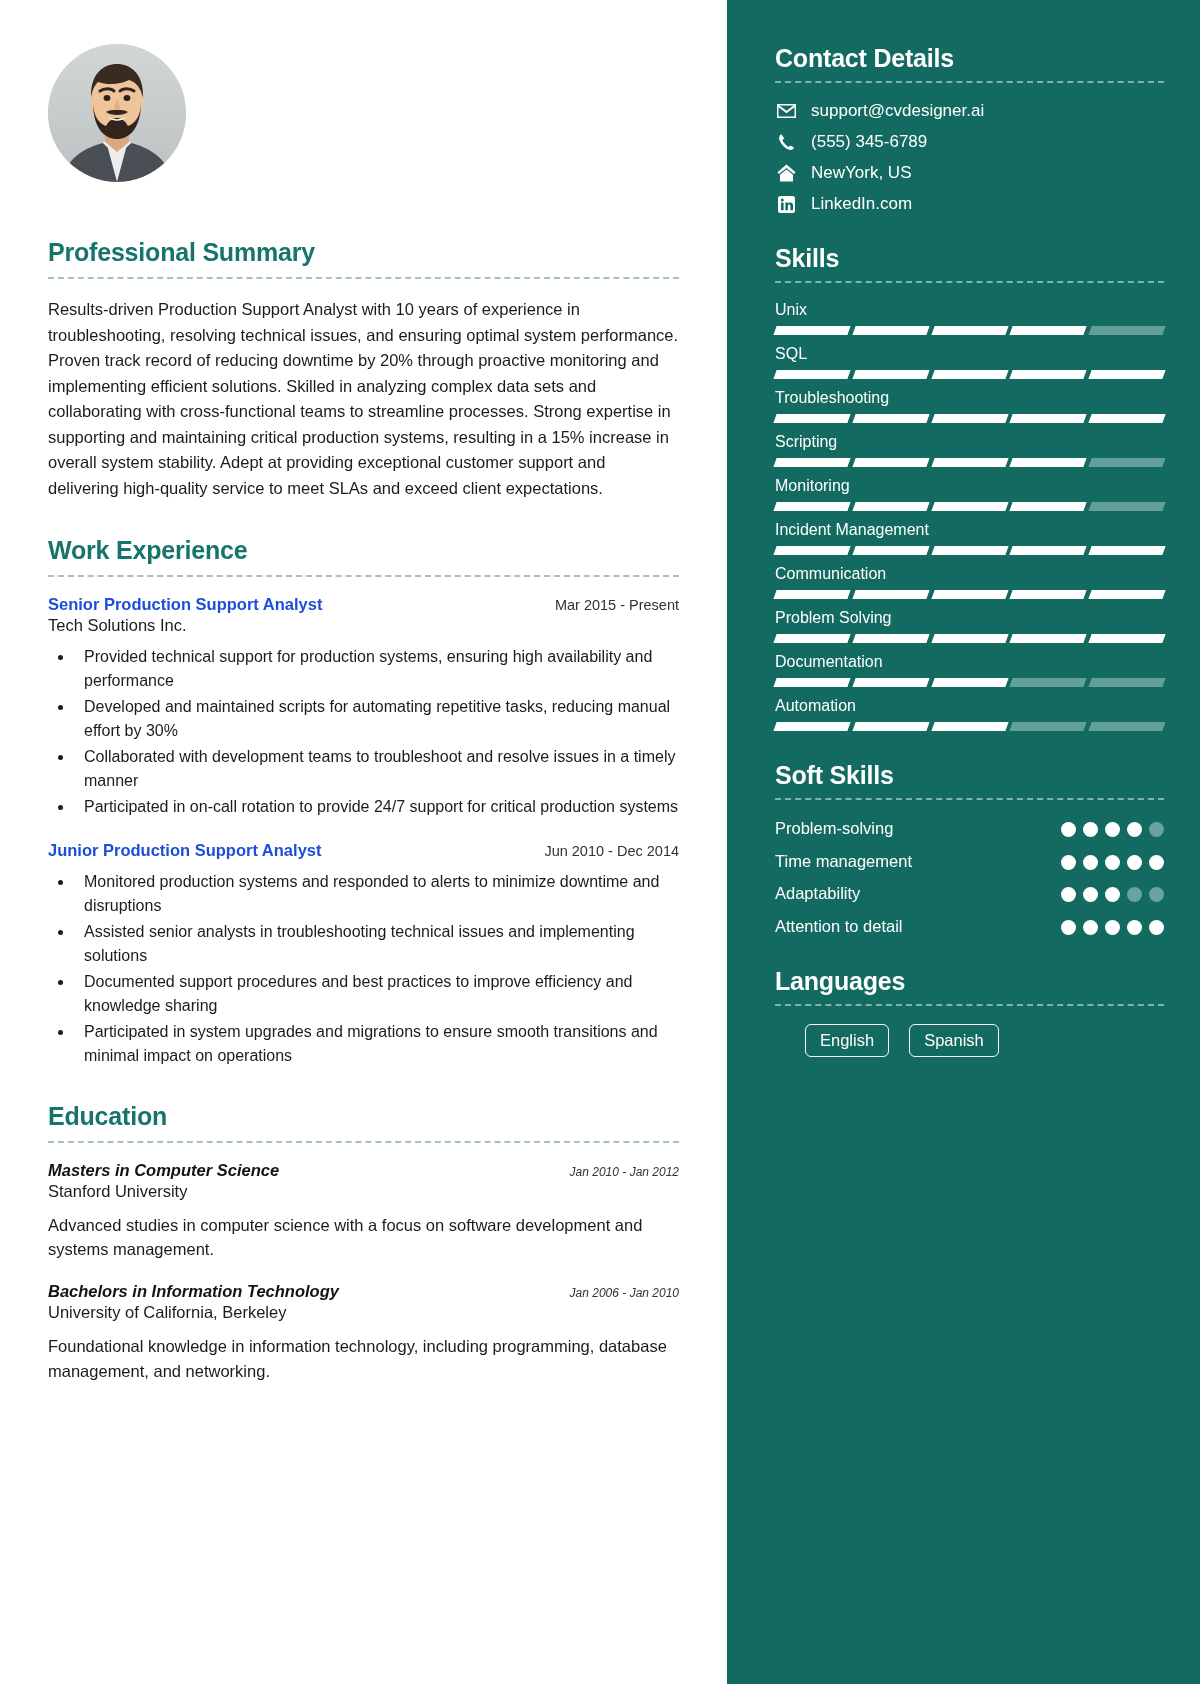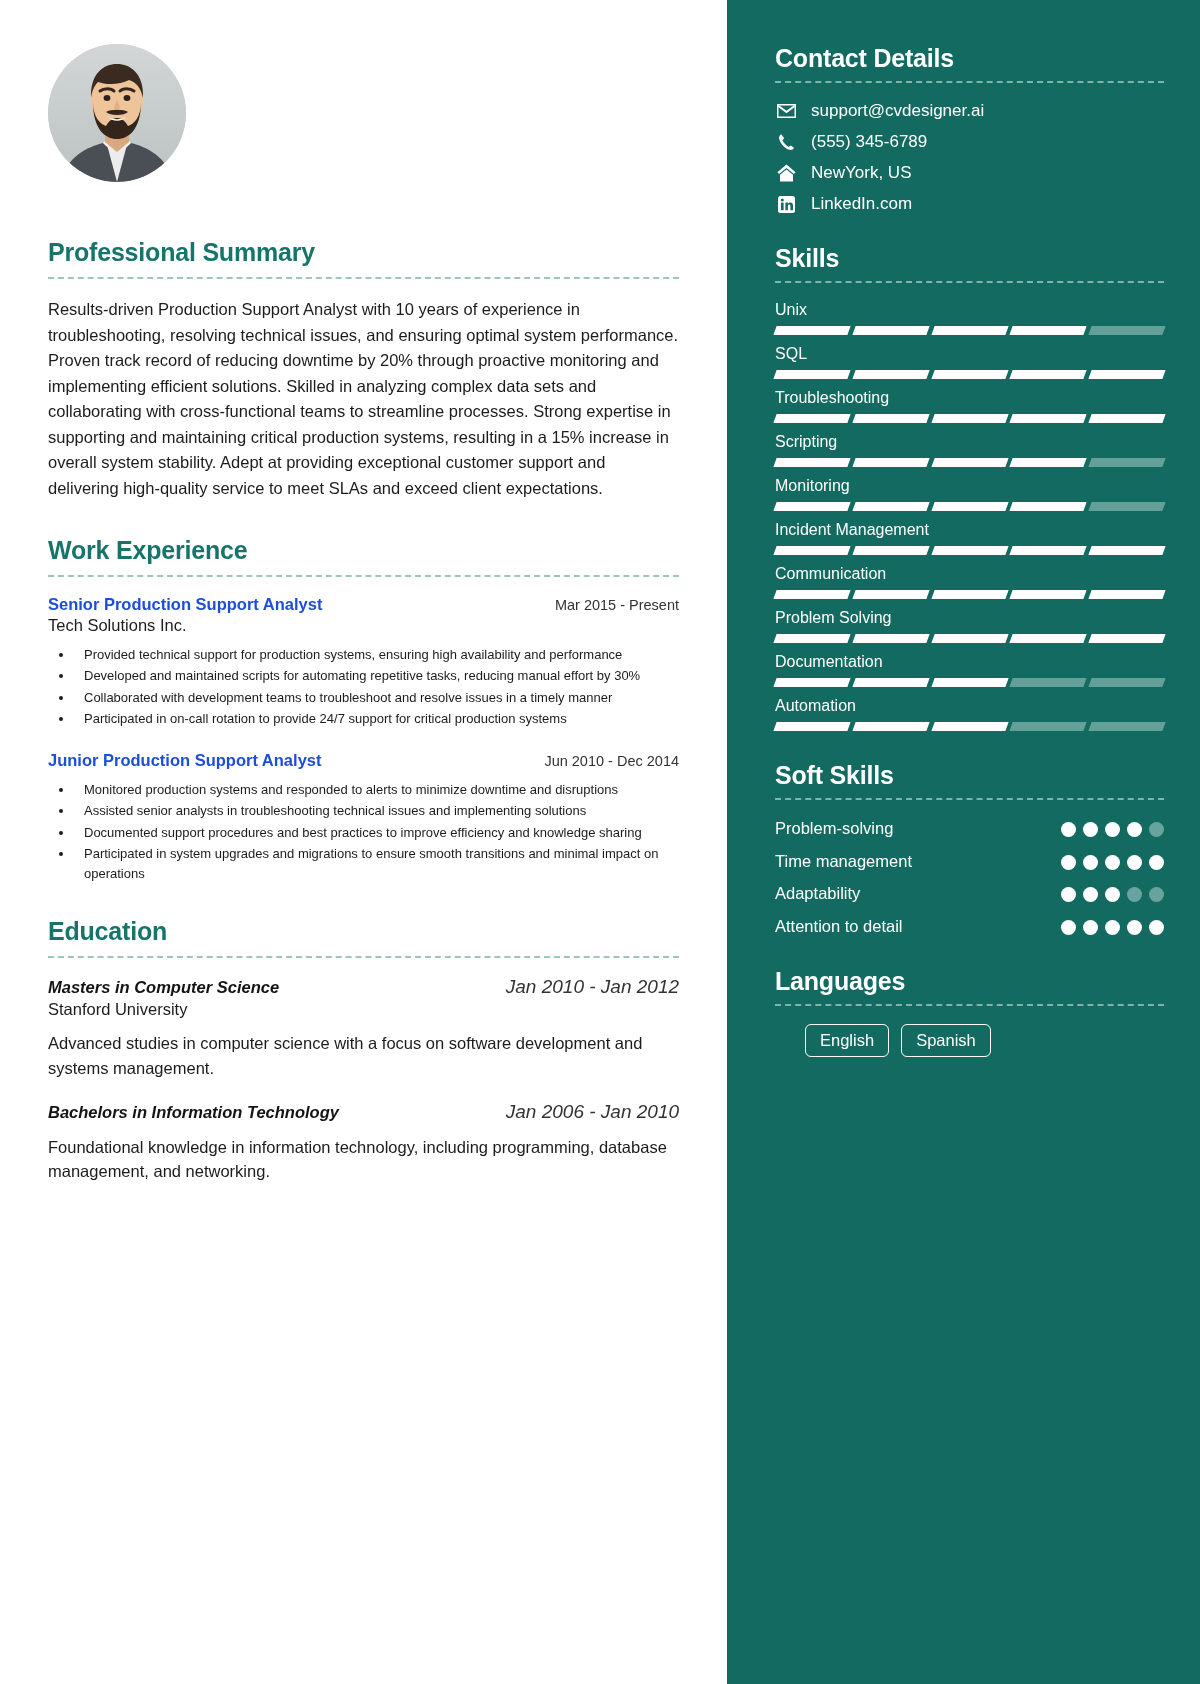--- a/index.html
+++ b/index.html
@@ -34,26 +34,26 @@
   .section { margin-bottom: 34px; }
 
   .summary { font-size: 16.5px; line-height: 1.55; color: #1c1c1c; }
 
   .job { margin-bottom: 22px; }
   .job-head { display: flex; justify-content: space-between; align-items: baseline; gap: 16px; }
   .job-title { font-size: 16.5px; font-weight: 700; color: #1d4ed8; }
   .job-date { font-size: 14.5px; color: #333; white-space: nowrap; }
   .job-org { font-size: 16.5px; color: #1c1c1c; margin-top: 2px; }
   ul.bullets { margin: 10px 0 0 26px; }
-  ul.bullets li { font-size: 13px; line-height: 1.5; color: #1c1c1c; margin-bottom: 2px; padding-left: 10px; }
+  ul.bullets li { font-size: 16px; line-height: 1.5; color: #1c1c1c; margin-bottom: 2px; padding-left: 10px; }
 
   .edu { margin-bottom: 20px; }
   .edu-head { display: flex; justify-content: space-between; align-items: baseline; gap: 16px; font-style: italic; }
   .edu-degree { font-size: 16.5px; font-weight: 700; color: #141414; }
-  .edu-date { font-size: 19px; color: #333; white-space: nowrap; }
+  .edu-date { font-size: 12px; color: #333; white-space: nowrap; }
   .edu-school { font-size: 16.5px; color: #1c1c1c; margin-top: 2px; }
   .edu-desc { font-size: 16.5px; line-height: 1.5; color: #1c1c1c; margin-top: 12px; }
 
   
   .side-col {
     width: 481px; background: #136a61; color: #fff;
     padding: 44px 36px 0 48px;
   }
   .side-title { font-size: 25px; font-weight: 700; color: #fff; letter-spacing: -0.2px; }
   .side-rule { border-top: 2px dashed #7fb3ac; margin: 8px 0 18px 0; height: 0; }
@@ -69,21 +69,21 @@
   .bar { display: flex; gap: 5px; height: 9px; }
   .seg { flex: 1 1 0; background: #ffffff; transform: skewX(-20deg); }
   .seg.off { background: #63a099; }
 
   .soft { display: flex; justify-content: space-between; align-items: flex-start; margin-bottom: 12px; }
   .soft-name { font-size: 16.5px; color:#fff; line-height:1.25; max-width: 180px; }
   .dots { display: flex; gap: 7px; padding-top: 4px; flex: 0 0 auto; }
   .dot { width: 15px; height: 15px; border-radius: 50%; background: #ffffff; }
   .dot.off { background: #68a49d; }
 
-  .langs { display: flex; flex-wrap: wrap; gap: 12px; padding-left: 30px; }
+  .langs { display: flex; flex-wrap: wrap; gap: 20px; padding-left: 30px; }
   .lang-chip {
     border: 1.5px solid #ffffff; border-radius: 6px;
     padding: 6px 14px; font-size: 16.5px; color: #fff; background: transparent;
   }
 </style>
 </head>
 <body>
 
 <div class="page">
 
@@ -181,20 +181,21 @@
               <span class="edu-date">Jan 2010 - Jan 2012</span>
             </div>
             <div class="edu-school">Stanford University</div>
             <div class="edu-desc">Advanced studies in computer science with a focus on software development and systems management.</div>
           </div>
           <div class="edu">
             <div class="edu-head">
               <span class="edu-degree">Bachelors in Information Technology</span>
               <span class="edu-date">Jan 2006 - Jan 2010</span>
             </div>
+            <div class="edu-school">University of California, Berkeley</div>
             <div class="edu-desc">Foundational knowledge in information technology, including programming, database management, and networking.</div>
           </div>
         </div>
     </div>
 
   </div>
 
   <div class="side-col">
 
     <div class="side-section">

